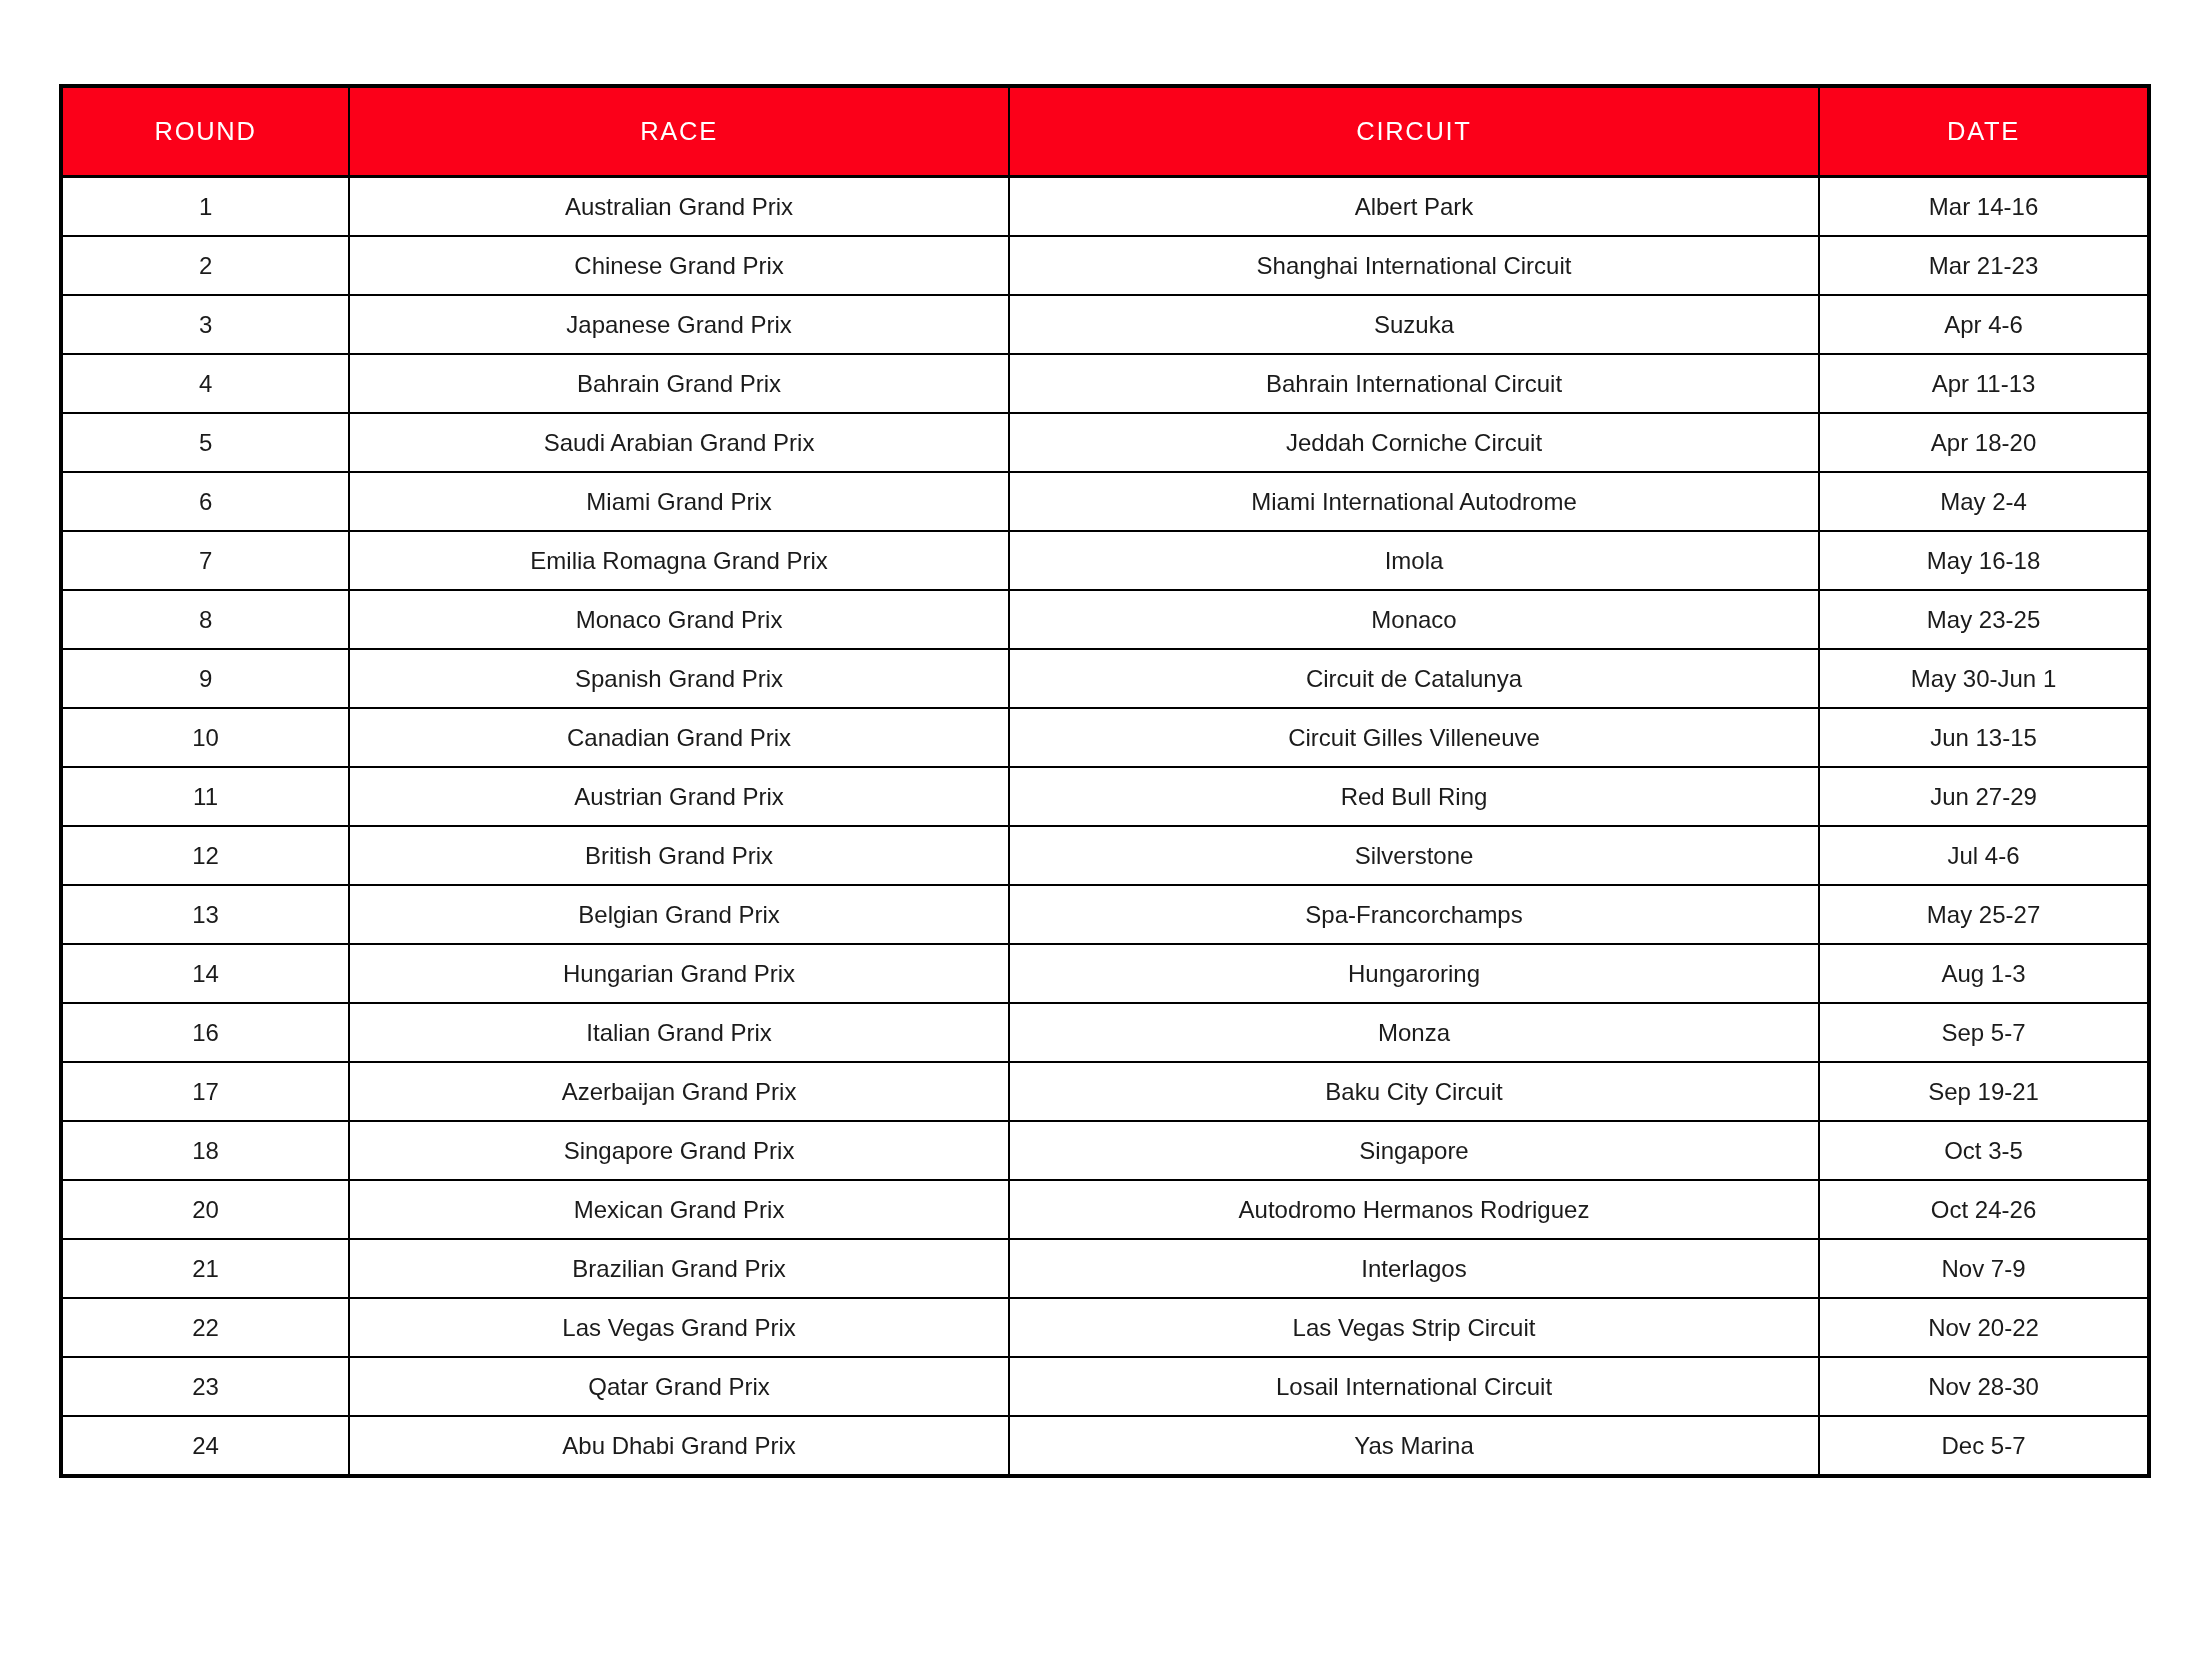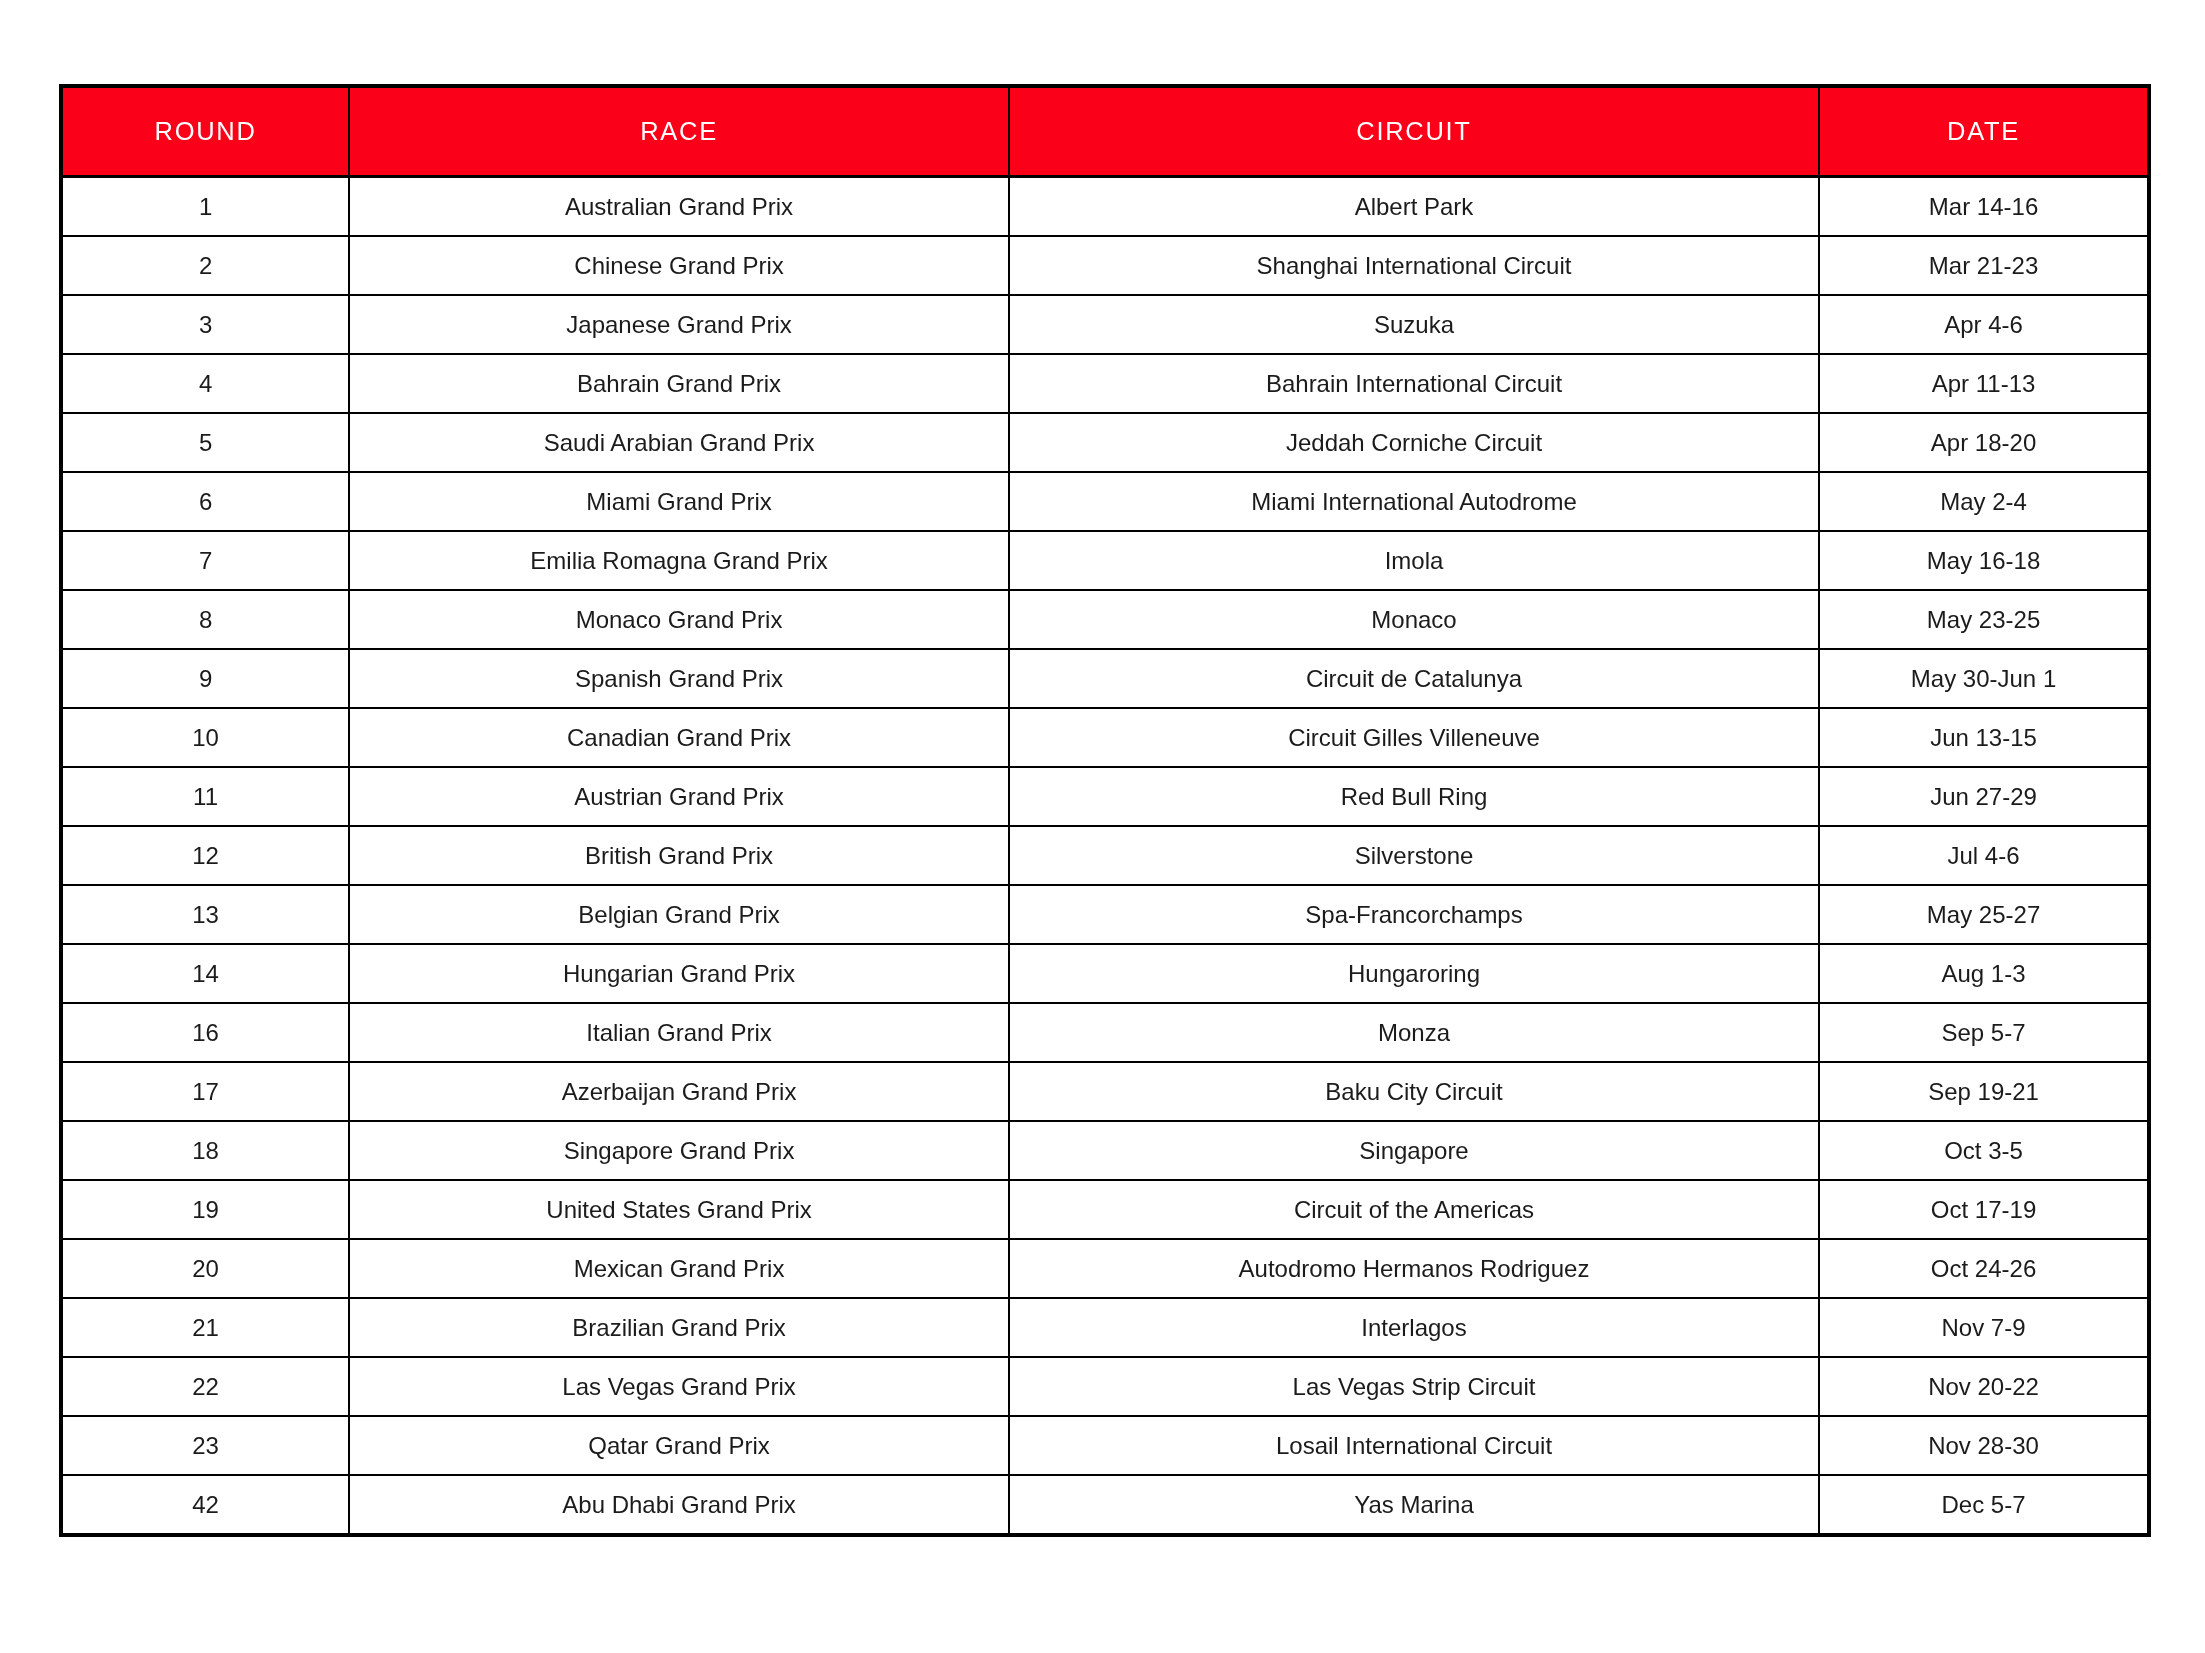--- a/index.html
+++ b/index.html
@@ -176,26 +176,20 @@
           <td>Baku City Circuit</td>
           <td>Sep 19-21</td>
         </tr>
         <tr>
           <td>18</td>
           <td>Singapore Grand Prix</td>
           <td>Singapore</td>
           <td>Oct 3-5</td>
         </tr>
         <tr>
-          <td>19</td>
-          <td>United States Grand Prix</td>
-          <td>Circuit of the Americas</td>
-          <td>Oct 17-19</td>
-        </tr>
-        <tr>
           <td>20</td>
           <td>Mexican Grand Prix</td>
           <td>Autodromo Hermanos Rodriguez</td>
           <td>Oct 24-26</td>
         </tr>
         <tr>
           <td>21</td>
           <td>Brazilian Grand Prix</td>
           <td>Interlagos</td>
           <td>Nov 7-9</td>
@@ -206,21 +200,21 @@
           <td>Las Vegas Strip Circuit</td>
           <td>Nov 20-22</td>
         </tr>
         <tr>
           <td>23</td>
           <td>Qatar Grand Prix</td>
           <td>Losail International Circuit</td>
           <td>Nov 28-30</td>
         </tr>
         <tr>
-          <td>42</td>
+          <td>24</td>
           <td>Abu Dhabi Grand Prix</td>
           <td>Yas Marina</td>
           <td>Dec 5-7</td>
         </tr>
       </tbody>
   </table>
 </div>
 
 
 </body></html>

